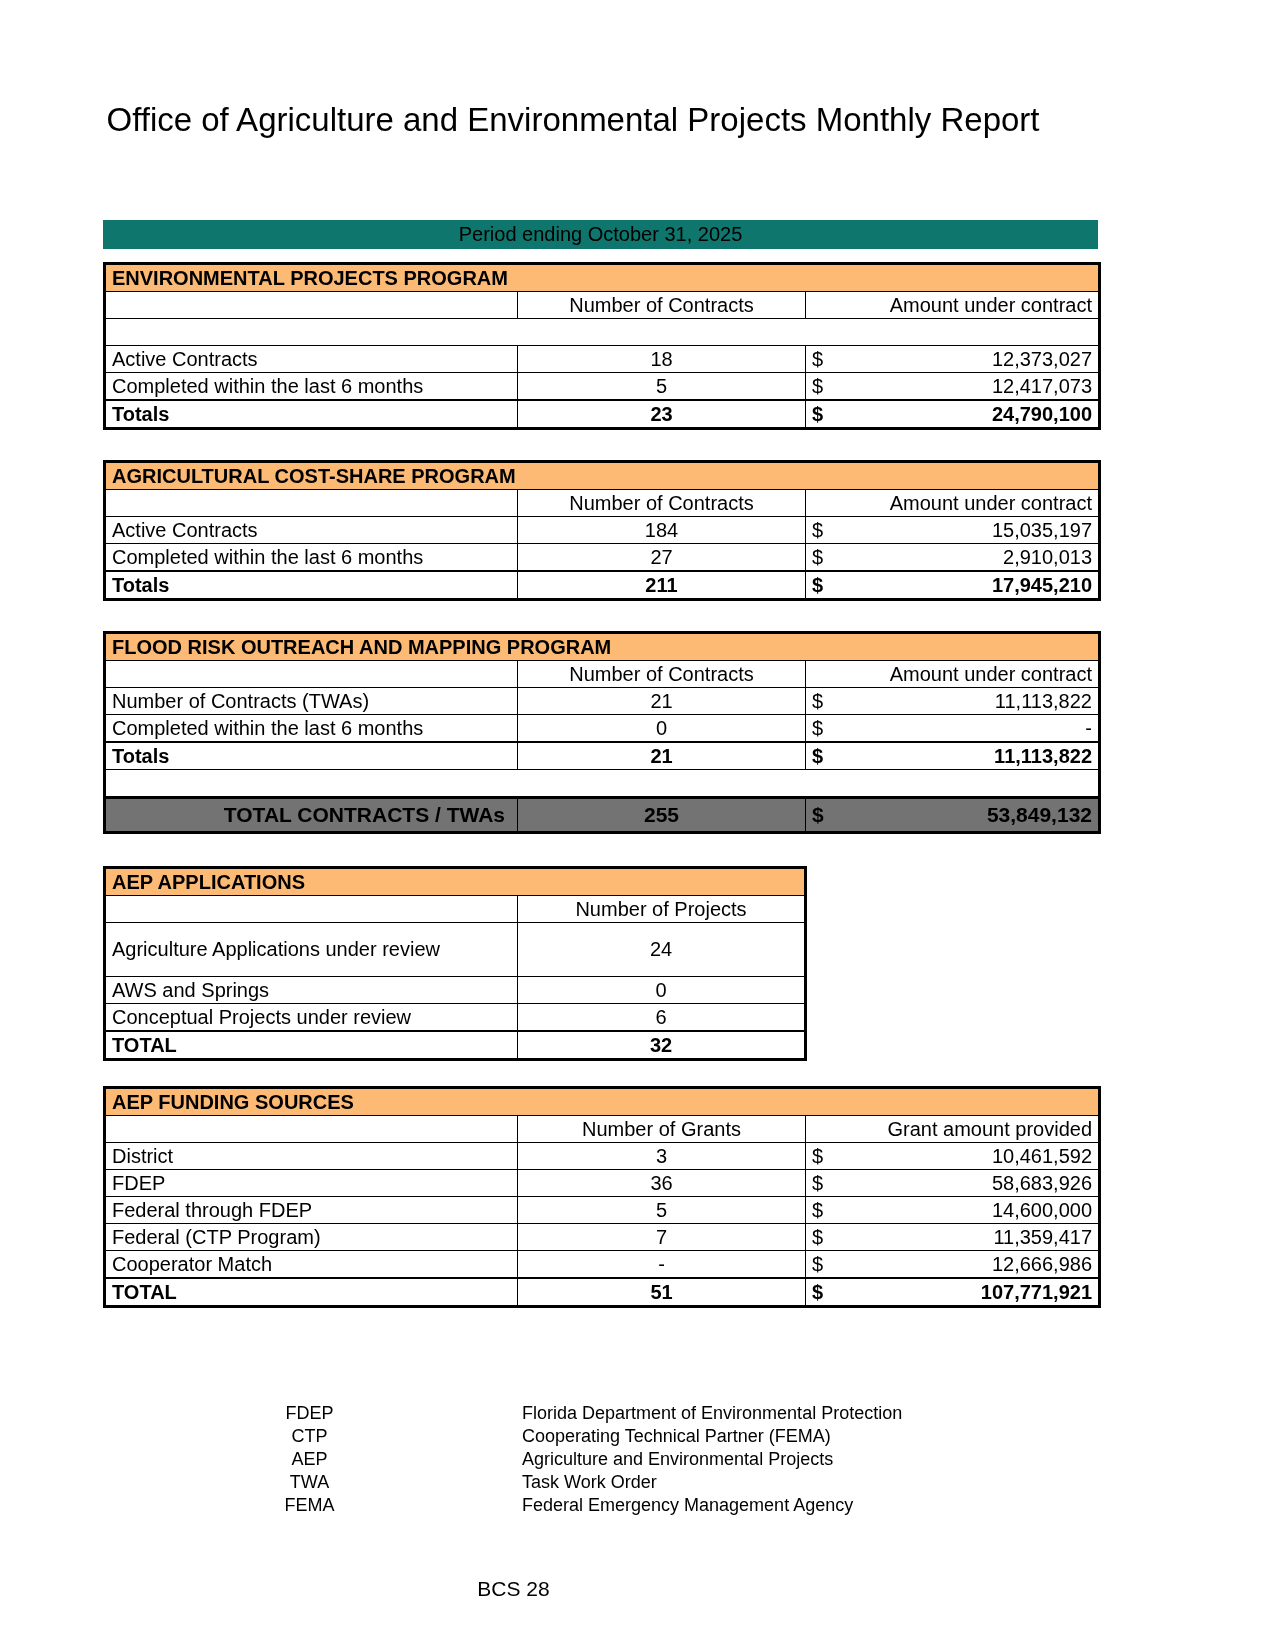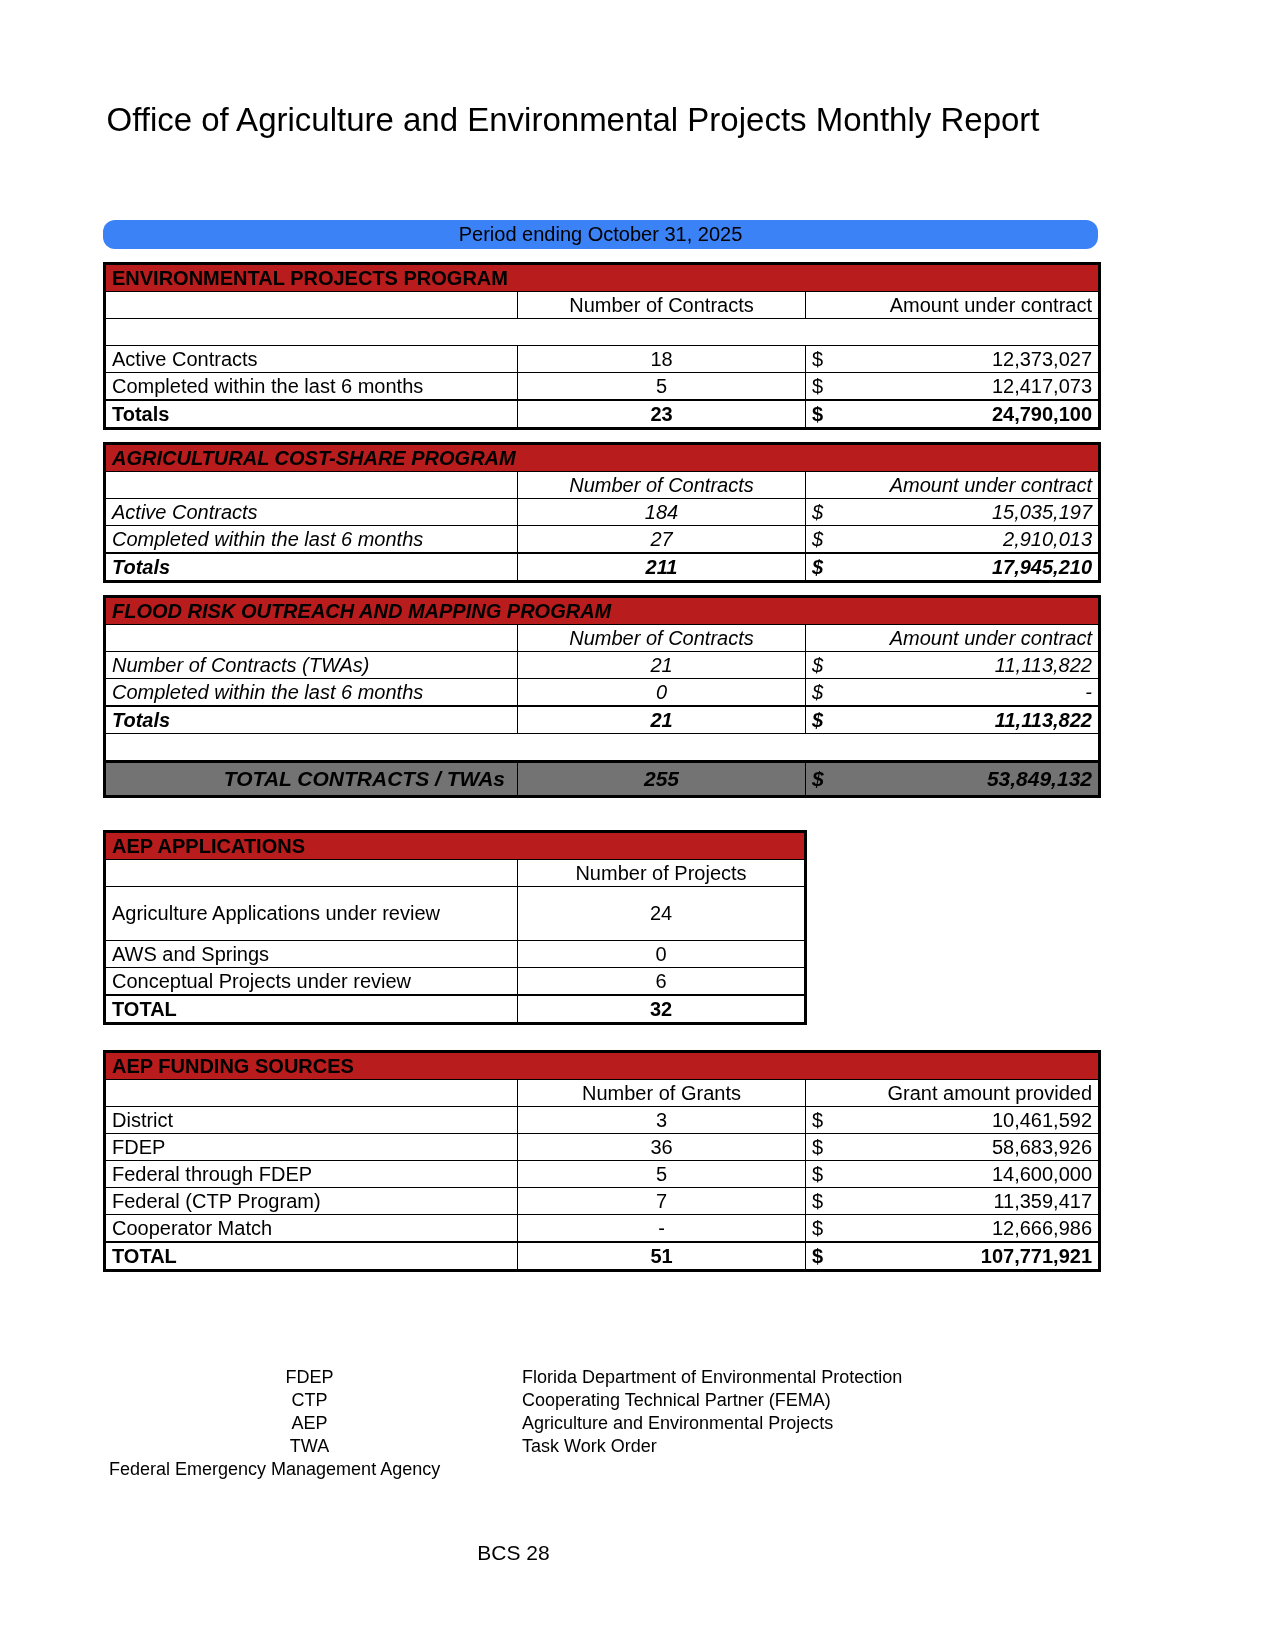--- a/index.html
+++ b/index.html
@@ -5,53 +5,53 @@
   html,body { margin:0; padding:0; }
   body {
     width:1275px; height:1650px; background:#ffffff; color:#000;
     font-family:"Liberation Sans", sans-serif; overflow:hidden;
   }
   .page-title {
     margin:103px 0 0 103px; width:940px; text-align:center;
     font-size:33px; font-weight:400; line-height:34px;
   }
   .period-bar {
-    margin:83px 0 0 103px; width:995px; height:29px; background:#3b82f6;
-    display:flex; align-items:center; justify-content:center; font-size:20px;border-radius:12px;
+    margin:83px 0 0 103px; width:995px; height:29px; background:#0f766e;
+    display:flex; align-items:center; justify-content:center; font-size:20px;
   }
   table.tbl {
     border-collapse:collapse; table-layout:fixed; margin-left:103px;
     border:3px solid #000;
   }
   table.tbl.wide { width:995px; }
   table.tbl.narrow { width:701px; }
   table.tbl td {
     border:1px solid #000; font-size:20px; padding:0 6px; height:26px;
     vertical-align:middle; overflow:hidden; white-space:nowrap;
   }
   td.title-cell {
-    background:#b91c1c; font-weight:bold; font-size:21px;
+    background:#fdba74; font-weight:bold; font-size:21px;
     border-bottom:2px solid #000; height:27px;
   }
   td.title-indent { padding-left:12px; }
   .hdr .cnt-h { text-align:center; }
   .hdr .amt-h { text-align:right; }
   td.lbl { text-align:left; }
   td.cnt { text-align:center; }
   td.amt-cell .acct { display:flex; justify-content:space-between; align-items:center; }
   tr.totals td { font-weight:bold; border-top:2px solid #000; }
   td.blank-cell { height:26px; }
   td.spacer-cell { height:25px; border-top:2px solid #000; }
   tr.grand td {
     background:#737373; font-weight:bold; font-size:21px;
     border-top:3px solid #000; height:32px;
   }
   tr.grand td.lbl { text-align:right; padding-right:12px; }
   tr.tall td { height:53px;margin-left:14px; }
-  .gap26 { margin-top:12px;font-style:italic; } .gap13 { margin-top:13px; }
+  .gap26 { margin-top:30px; } .gap13 { margin-top:13px; }
   .gap32 { margin-top:32px; } .gap25 { margin-top:25px; }
   .legend { margin-left:103px; margin-top:94px; font-size:18px; }
   .legend-row { display:flex; align-items:center; height:23px; }
   .legend-abbr { width:413px; text-align:center; }
   .legend-desc { padding-left:6px; }
   .doc-footer { margin-top:60px; width:1027px; text-align:center; font-size:21px; }
 </style>
 </head>
 <body>
 
@@ -342,17 +342,18 @@
   </div>
   <div class="legend-row">
     <div class="legend-abbr">AEP</div>
     <div class="legend-desc">Agriculture and Environmental Projects</div>
   </div>
   <div class="legend-row">
     <div class="legend-abbr">TWA</div>
     <div class="legend-desc">Task Work Order</div>
   </div>
   <div class="legend-row">
+    <div class="legend-abbr">FEMA</div>
     <div class="legend-desc">Federal Emergency Management Agency</div>
   </div>
 </div>
 
 <div class="doc-footer">BCS 28</div>
 
 </body></html>

